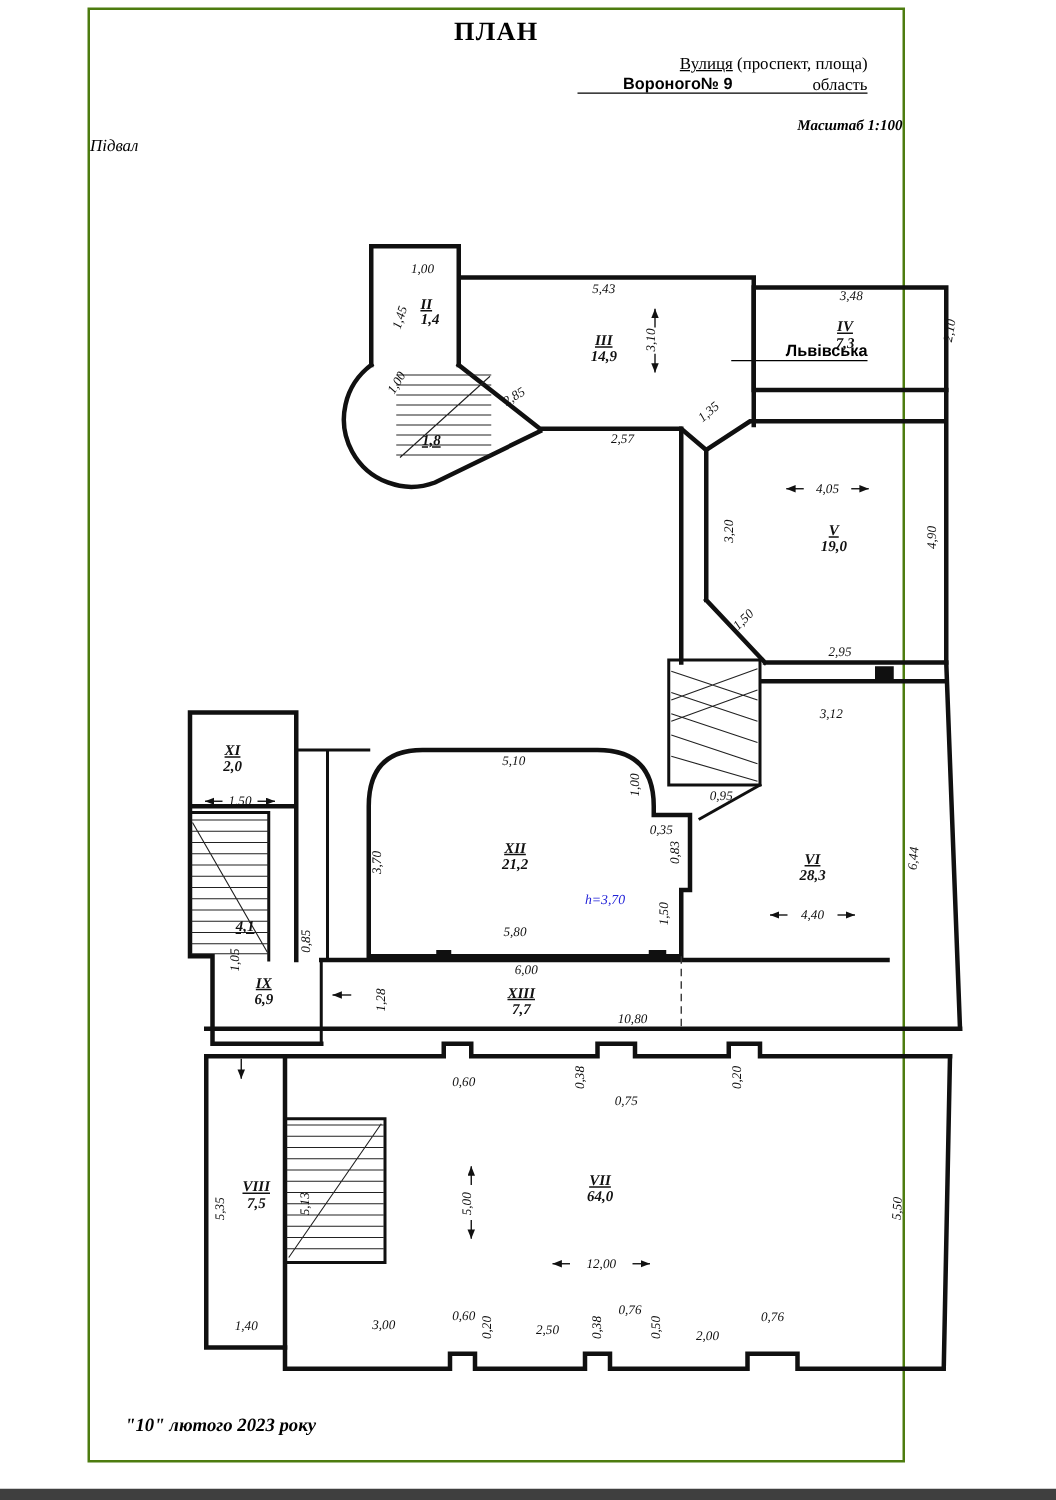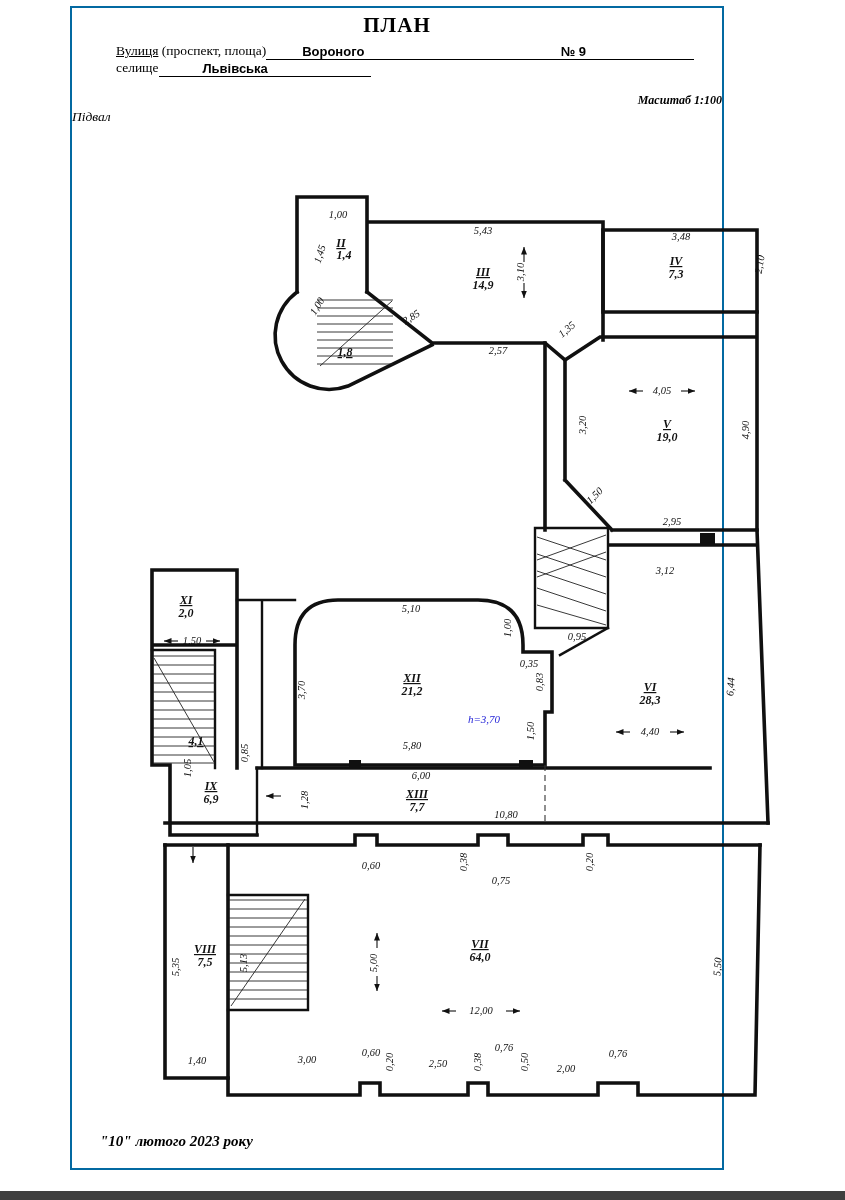--- a/index.html
+++ b/index.html
@@ -1,22 +1,22 @@
 <!DOCTYPE html>
 <html><head>
 <meta charset="utf-8">
 <style>
   html,body{margin:0;padding:0;background:#fff;}
   .page{position:relative;width:845px;height:1200px;background:#fff;overflow:hidden;
         font-family:"Liberation Serif",serif;color:#000;}
-  .frame{position:absolute;left:70px;top:6px;width:654px;height:1164px;border:2px solid #0369a1;box-sizing:border-box;}
+  .frame{position:absolute;left:70px;top:6px;width:654px;height:1164px;border:2px solid #4d7c0f;box-sizing:border-box;}
   .title{text-align:center;font-weight:bold;font-size:21px;margin-top:5px;letter-spacing:1px;}
   .subtitle{text-align:center;font-weight:bold;font-size:13px;margin-top:1px;}
   .form{margin:5px 28px 0 44px;font-size:13.5px;}
-  .form-row{display:flex;height:17px;}
+  .form-row{display:flex;align-items:flex-end;height:17px;flex-direction:column;}
   .lbl{white-space:pre;}
   .u{text-decoration:underline;}
   .fill-line{flex:1;display:flex;align-items:flex-end;border-bottom:1.4px solid #000;min-height:15px;}
   .fill-line.short{flex:0 0 212px;}
   .val{font-family:"Liberation Sans",sans-serif;font-weight:bold;font-size:13px;line-height:1.05;}
   .spacer{flex:1;}
   .scale{text-align:right;font-weight:bold;font-style:italic;font-size:12px;margin-top:16px;}
   .floor{text-align:left;font-style:italic;font-size:13.5px;margin-top:1px;}
   .date{position:absolute;left:28px;bottom:18px;font-style:italic;font-weight:bold;font-size:15px;}
   .plan-svg{position:absolute;left:0;top:0;width:845px;height:1200px;pointer-events:none;}
@@ -46,21 +46,21 @@
     <div class="form">
       <div class="form-row">
         <span class="lbl"><span class="u">Вулиця</span><span> (проспект, площа)</span></span>
         <span class="fill-line">
           <span class="val" style="margin-left:36px">Вороного</span>
           <span class="spacer"></span>
           <span class="val" style="margin-right:108px">№ 9</span>
         </span>
       </div>
       <div class="form-row">
-        <span class="lbl"><span class="u"></span><span>селище</span></span>
+        <span class="lbl"><span class="u"></span><span>область</span></span>
         <span class="fill-line short">
           <span class="val" style="margin-left:44px">Львівська</span>
         </span>
       </div>
     </div>
 
     <div class="scale">Масштаб 1:100</div>
     <div class="floor">Підвал</div>
 
     <div class="date">"10"  лютого 2023 року</div>

